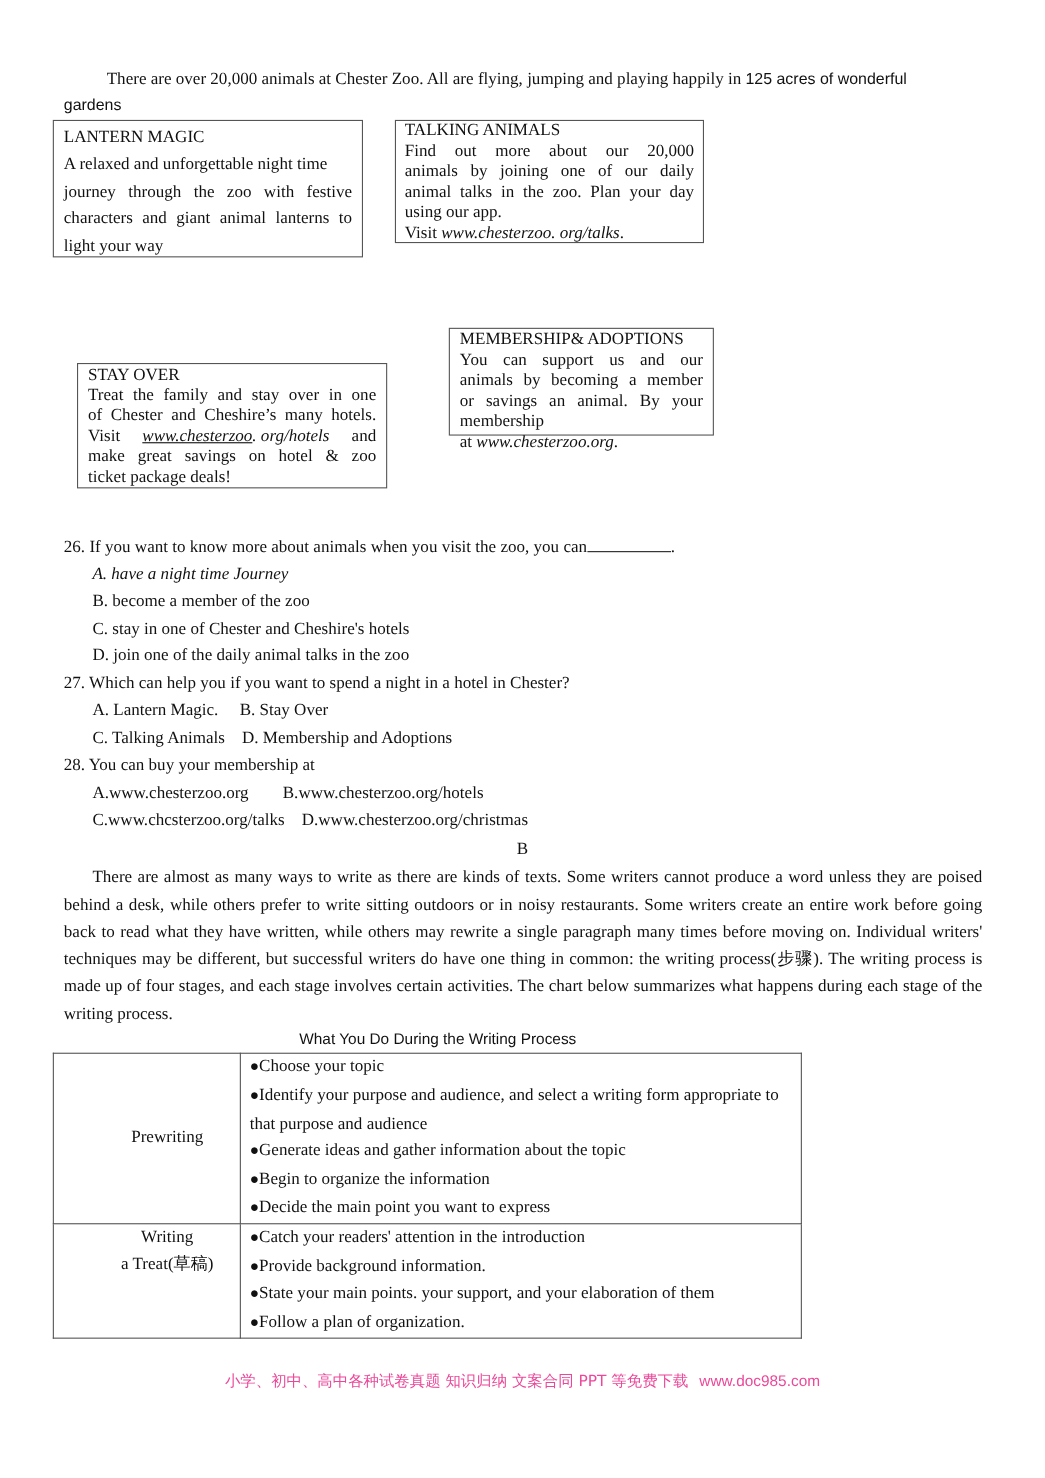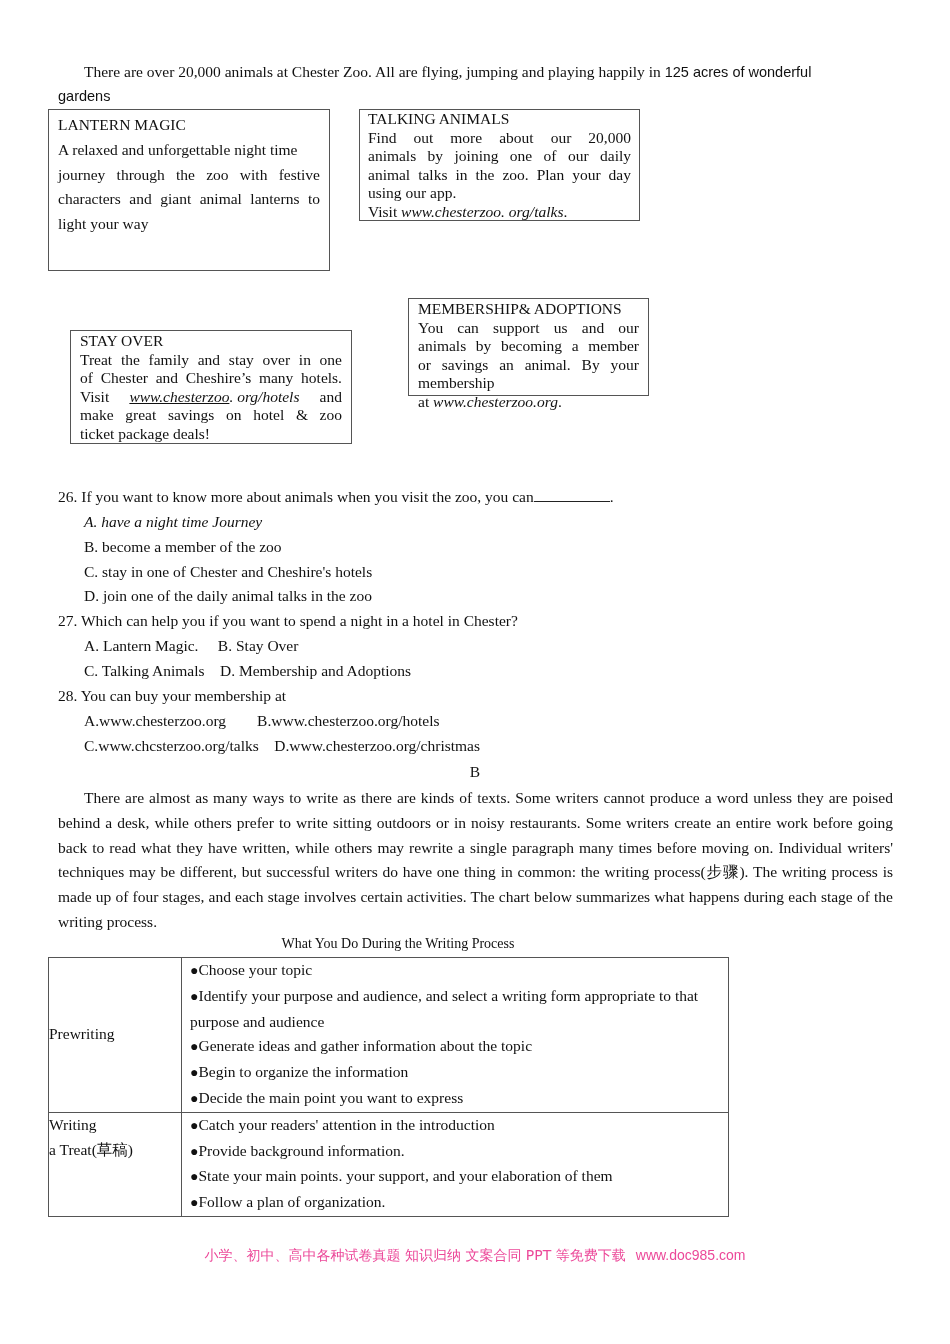--- a/index.html
+++ b/index.html
@@ -3,47 +3,47 @@
 <meta charset="utf-8">
 <style>
   html, body { margin: 0; padding: 0; background: #ffffff; }
   body {
     width: 950px; height: 1344px; position: relative; overflow: hidden;
     font-family: "Liberation Serif", "DejaVu Serif", serif;
     color: #111111; font-size: 15.5px;
   }
   .abs { position: absolute; }
   .line { position: absolute; white-space: nowrap; line-height: 20px; }
-  .intro1 { left: 84px; top: 62px; width: 810px; }
+  .intro1 { left: 97px; top: 62px; width: 810px; }
   .intro-sans { font-family: "Liberation Sans", "DejaVu Sans", sans-serif; font-size: 14.5px; }
   .intro2 { left: 58px; top: 86px; font-family: "Liberation Sans", "DejaVu Sans", sans-serif; font-size: 14.5px; }
 
   .box { position: absolute; border: 1px solid #555; background: #fff; box-sizing: border-box; }
   .box .t { display: block; text-align: justify; text-align-last: left; }
   .box .just { text-align-last: justify; }
 
-  #lantern { left: 48px; top: 109px; width: 282px; height: 162px; padding: 3px 9px 0 9px; line-height: 24.8px; }
+  #lantern { left: 48px; top: 109px; width: 282px; height: 125px; padding: 3px 9px 0 9px; line-height: 24.8px; }
   #talking { left: 359px; top: 109px; width: 281px; height: 112px; padding: 0 8px; line-height: 18.6px; }
   #stay { left: 70px; top: 330px; width: 282px; height: 114px; padding: 1px 9px 0 9px; line-height: 18.6px; }
   #member { left: 408px; top: 298px; width: 241px; height: 98px; padding: 1px 9px 0 9px; line-height: 18.6px; }
 
   .q { position: absolute; white-space: nowrap; line-height: 20px; }
   .q-num { left: 58px; }
   .q-opt { left: 84px; }
   .blank { display: inline-block; width: 76px; border-bottom: 1px solid #222; height: 14px; vertical-align: baseline; }
 
   .section-b { left: 0; width: 950px; top: 762px; text-align: center; line-height: 20px; }
   .para { left: 58px; width: 835px; top: 786px; line-height: 24.8px; text-align: justify; }
   .para .indent { display: inline-block; width: 26px; }
   .chart-title { left: 0; width: 796px; top: 934px; text-align: center;
-    font-family: Liberation Serif, serif; font-size: 14px; line-height: 20px; }
+    font-family: Liberation Sans, sans-serif; font-size: 14px; line-height: 20px; }
 
   table.proc { position: absolute; left: 48px; top: 957px; width: 681px; border-collapse: collapse; }
   table.proc td { border: 1px solid #555; vertical-align: top; padding: 0; }
-  table.proc td.stage { width: 132px; text-align: left; vertical-align: middle; line-height: 24.8px; }
+  table.proc td.stage { width: 132px; text-align: center; vertical-align: middle; line-height: 24.8px; padding-left: 37px; }
   table.proc td.stage.top { vertical-align: top; }
   table.proc td.acts { padding: 0 8px 0 8px; line-height: 24.8px; }
   .bullet { font-size: 14px; }
 
   .footer { left: 0; width: 950px; top: 1245px; text-align: center;
     font-family: "DejaVu Sans", "Liberation Sans", sans-serif; font-size: 14px; color: #ec4899; line-height: 20px; }
   .footer .site { font-family: "Liberation Sans", "DejaVu Sans", sans-serif; margin-left: 10px; }
   i { font-style: italic; margin-top: 32px; }
   u { text-decoration: underline; }
 </style>

